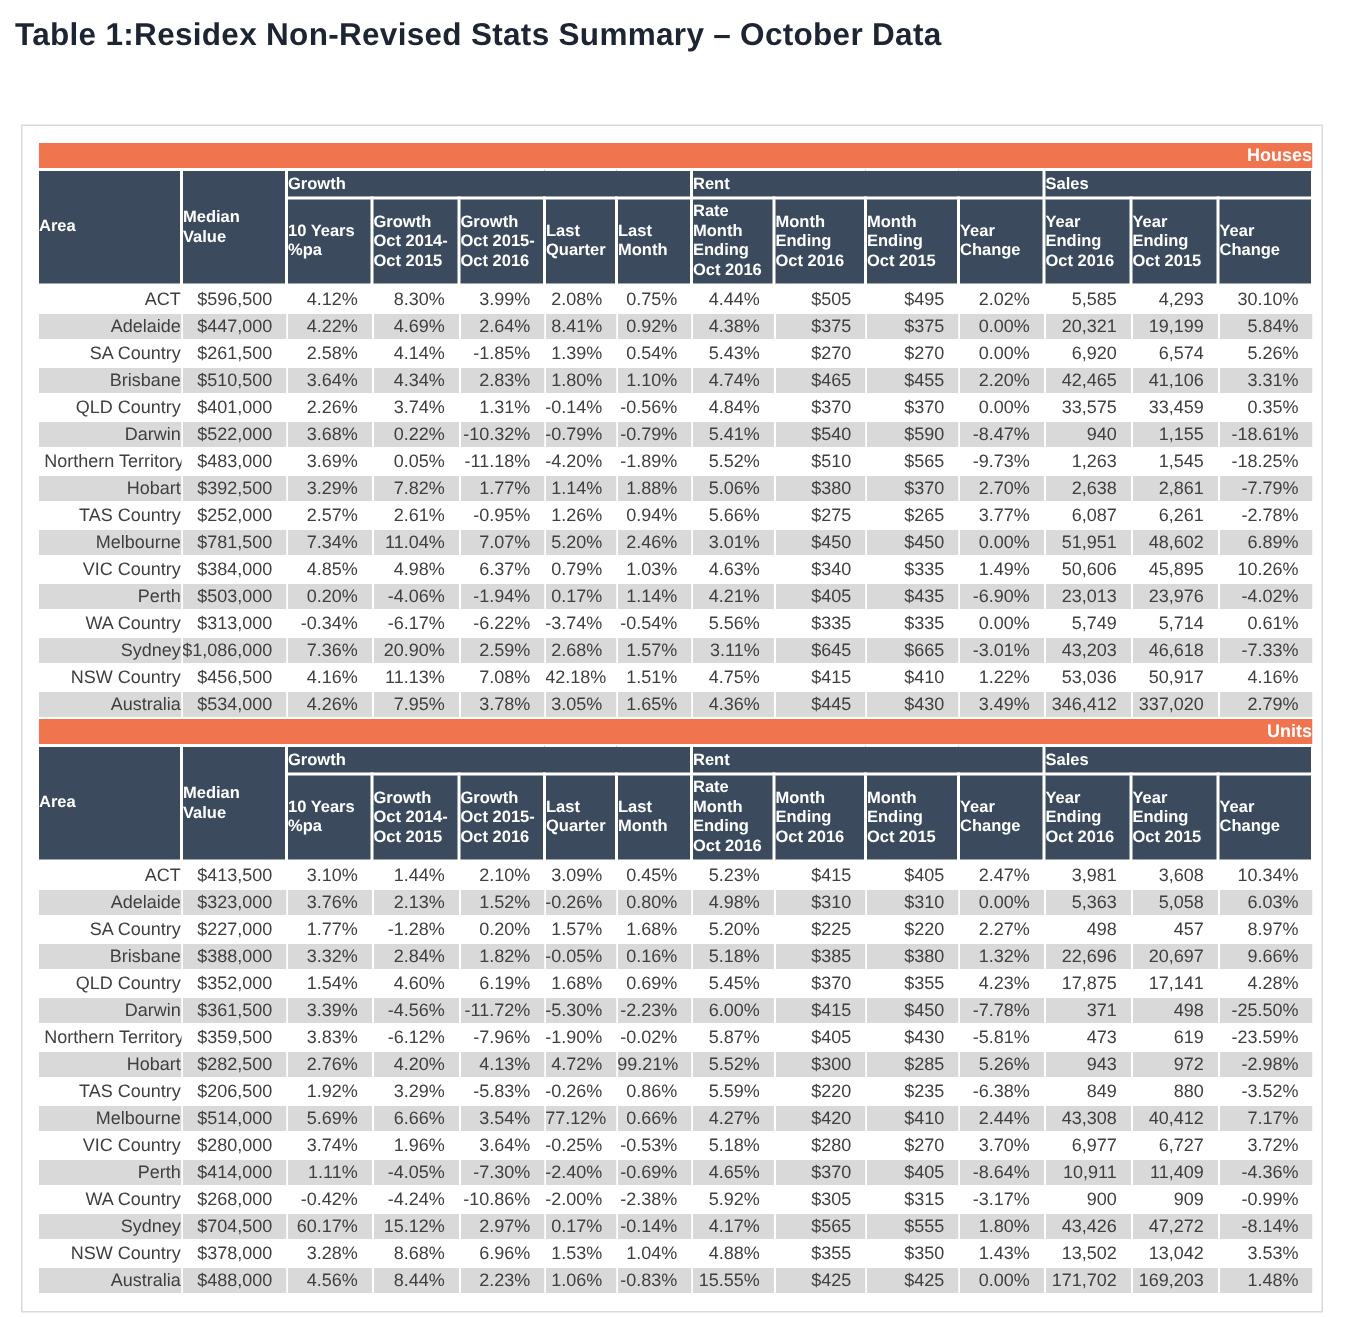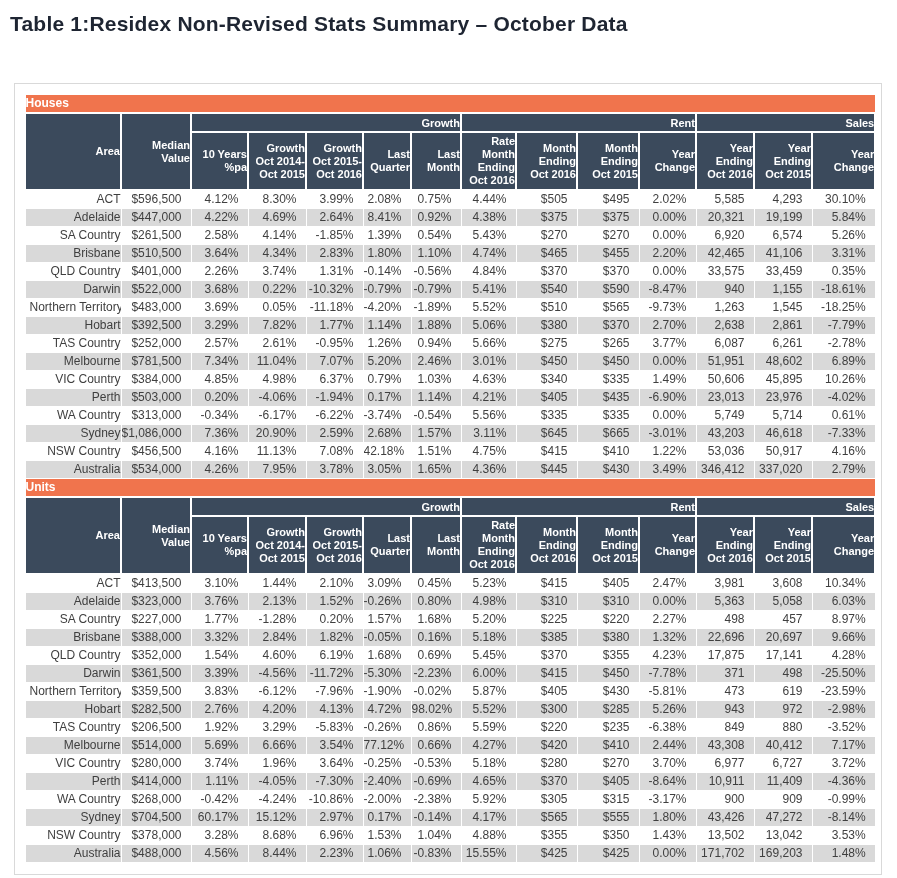--- a/index.html
+++ b/index.html
@@ -29,33 +29,33 @@
   table{
     width:100%;
     border-collapse:collapse;
     table-layout:fixed;
   }
   td.band{
     background:var(--orange);
     color:#ffffff;
     font-weight:700;
     font-size:12px;
-    text-align:left;
+    text-align:right;
     height:17px;
     line-height:17px;
     padding:0;
     border:1px solid #ffffff;
   }
   th.hc{
     background:var(--navy);
     color:#ffffff;
     font-weight:700;
     font-size:11px;
     line-height:13px;
-    text-align:right;
+    text-align:left;
     vertical-align:middle;
     border:2px solid #ffffff;
     padding:2px 0;
     white-space:pre-line;
   }
   tr.group-row th.group{
     height:15px;
     line-height:14px;
     padding:1px 0;
   }
@@ -556,21 +556,21 @@
           <td class="num">619</td>
           <td class="num">-23.59%</td>
         </tr>
         <tr class="shade">
           <td class="area">Hobart</td>
           <td class="num">$282,500</td>
           <td class="num">2.76%</td>
           <td class="num">4.20%</td>
           <td class="num">4.13%</td>
           <td class="num">4.72%</td>
-          <td class="num">98.02%</td>
+          <td class="num">99.21%</td>
           <td class="num">5.52%</td>
           <td class="num">$300</td>
           <td class="num">$285</td>
           <td class="num">5.26%</td>
           <td class="num">943</td>
           <td class="num">972</td>
           <td class="num">-2.98%</td>
         </tr>
         <tr class="plain">
           <td class="area">TAS Country</td>

